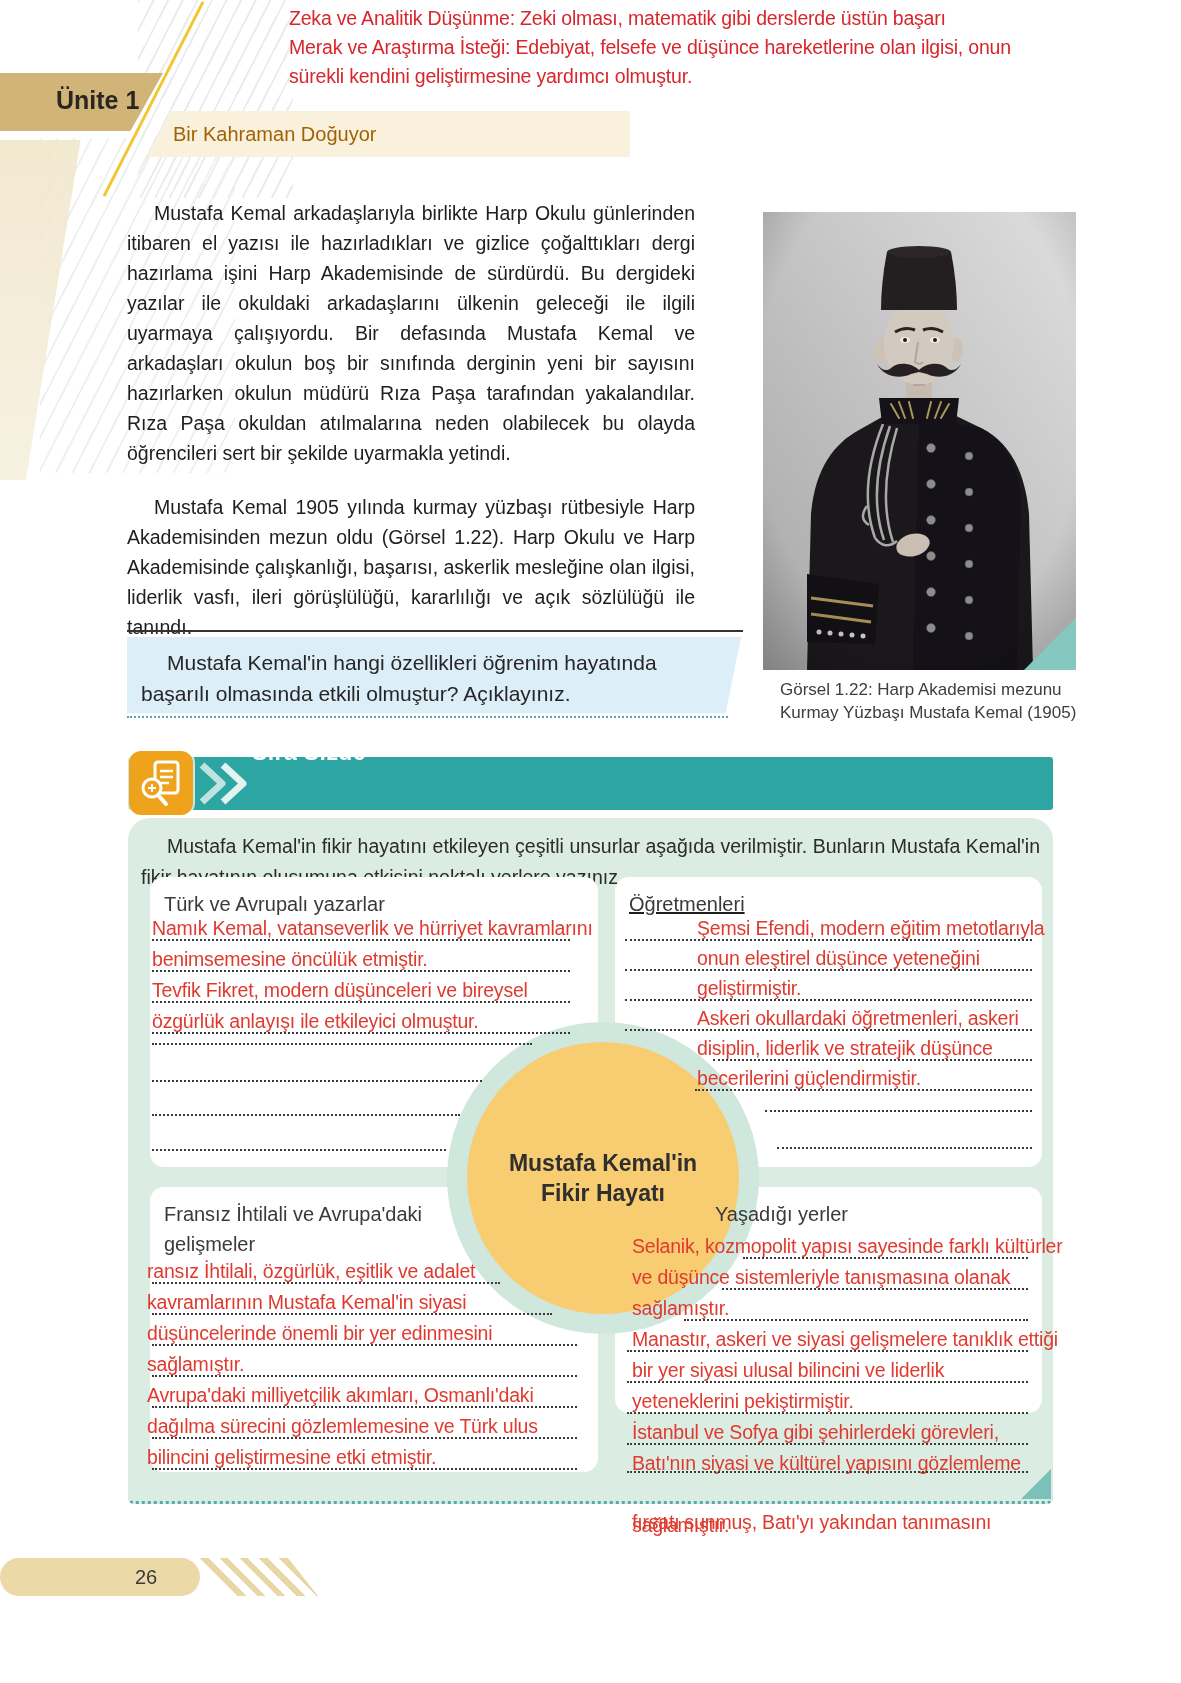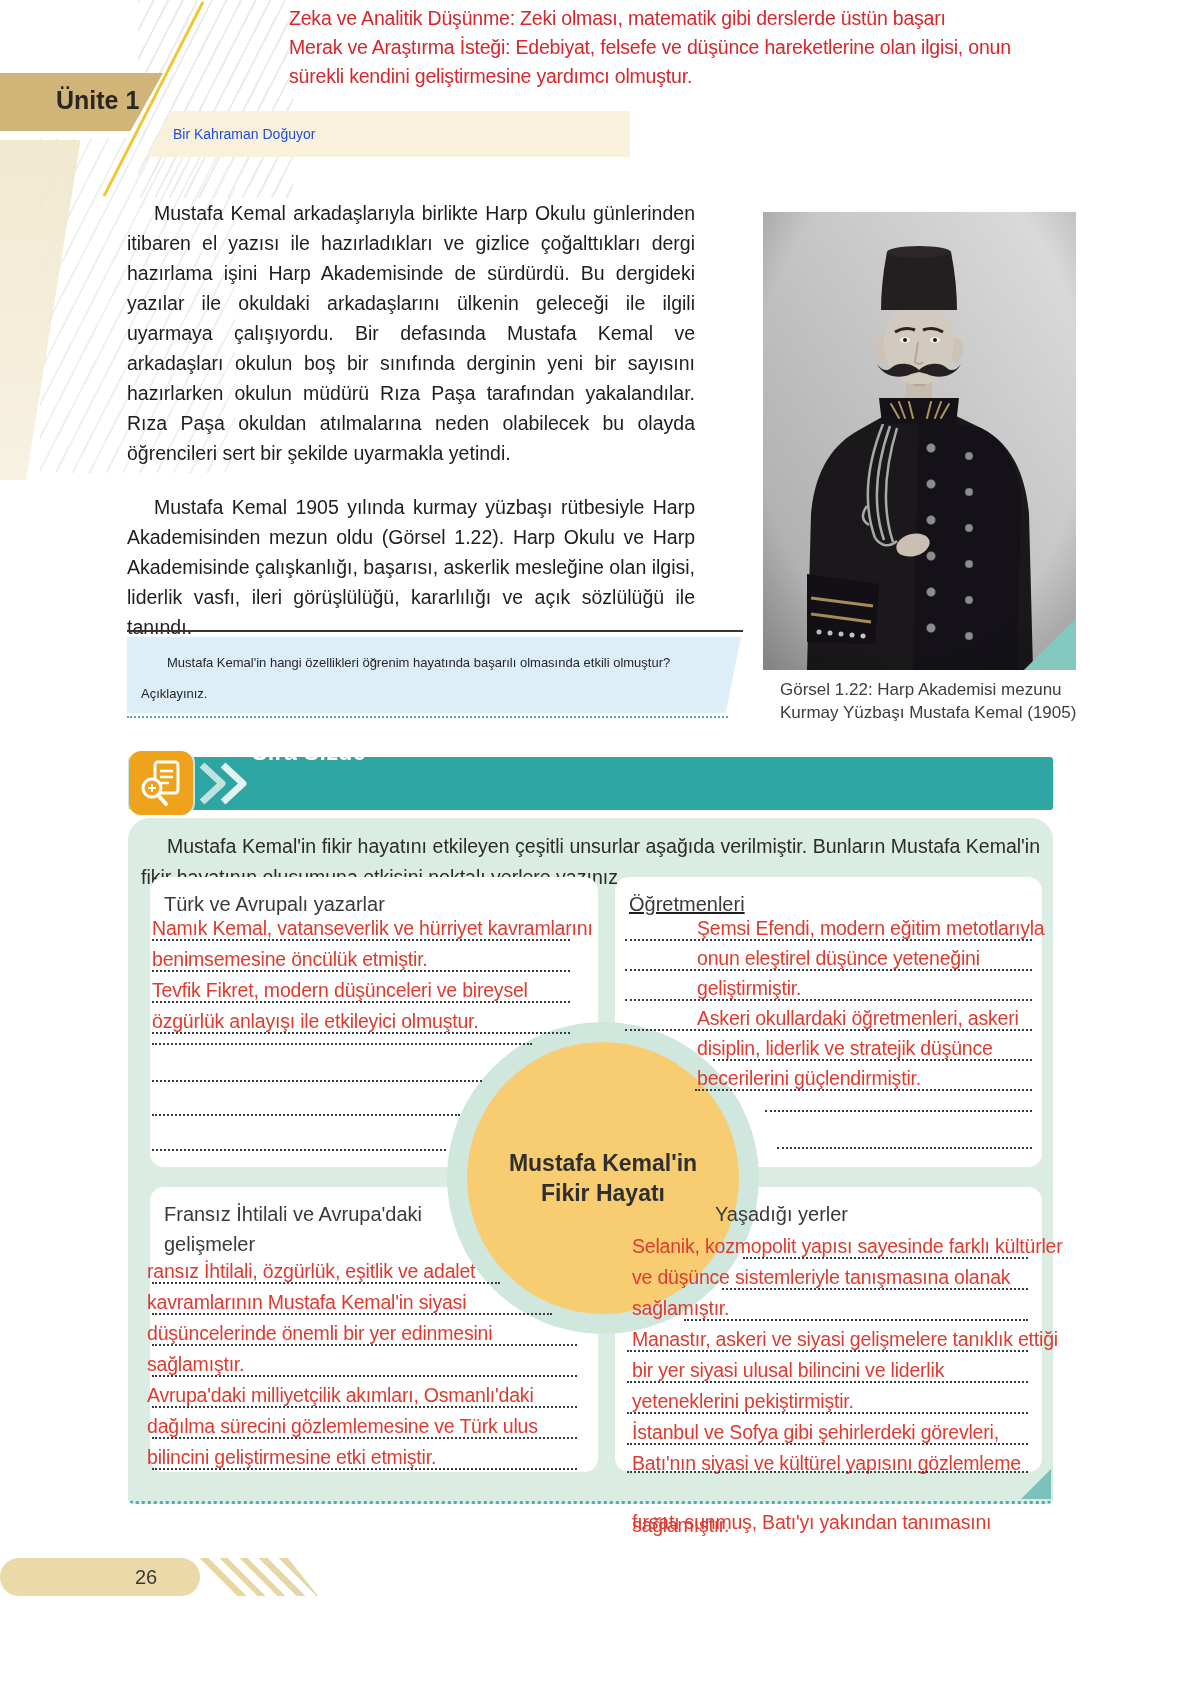--- a/index.html
+++ b/index.html
@@ -13,33 +13,33 @@
   .stripesB{left:40px;top:138px;width:195px;height:335px;
     background:repeating-linear-gradient(117deg,#f0f0f0 0 2px,transparent 2px 15px);}
   .tanWedge{left:0;top:140px;width:130px;height:340px;background:linear-gradient(180deg,#efe5c8,#f6efdd);
     clip-path:polygon(0 0,62% 0,20% 100%,0 100%);opacity:.85;}
   .yellowLine{left:152px;top:-10px;width:3px;height:218px;background:#f3c530;transform:rotate(27deg);}
   .uniteBadge{left:0;top:73px;width:163px;height:58px;background:#d0b478;
     clip-path:polygon(0 0,100% 0,80% 100%,0 100%);}
   .uniteBadge span{display:block;padding:13px 0 0 56px;font-size:25px;font-weight:bold;color:#2b2620;}
   .subtitleBar{left:147px;top:111px;width:483px;height:46px;background:#faf1dd;
     clip-path:polygon(5% 0,100% 0,100% 100%,0 100%);}
-  .subtitleBar span{display:block;padding-left:26px;line-height:46px;font-size:14px;color:#1d4ed8;}
+  .subtitleBar span{display:block;padding-left:26px;line-height:46px;font-size:20px;color:#a16207;}
 
   .topAnnot{left:289px;top:4px;width:800px;font-size:19.5px;line-height:29px;color:#d8262c;
     letter-spacing:-0.2px;}
 
   
   .article{left:127px;top:198px;width:568px;}
   .article p{margin:0 0 24px 0;font-size:19.5px;line-height:30px;text-align:justify;
     text-indent:27px;color:#1e1e1e;}
   .rule{left:127px;top:630px;width:616px;height:0;border-top:2px solid #333;}
   .qbox{left:127px;top:637px;width:614px;height:76px;background:#dceef8;
     clip-path:polygon(0 0,100% 0,97.5% 100%,0 100%);}
-  .qbox div{padding:10px 24px 0 14px;font-size:13px;line-height:31px;text-indent:26px;color:#262626;}
+  .qbox div{padding:10px 24px 0 14px;font-size:21px;line-height:31px;text-indent:26px;color:#262626;}
   .qdot{left:127px;top:716px;width:601px;height:0;border-top:2px dotted #4fa8b0;}
 
   
   .photo{left:763px;top:212px;width:313px;height:458px;}
   .caption{left:763px;top:679px;width:330px;font-size:17px;line-height:22.5px;color:#3d3d3d;margin-left:17px;}
 
   
   .banner{left:128px;top:757px;width:925px;height:53px;background:#2da5a2;border-radius:3px;}
   .bannerBadge{left:129px;top:751px;width:64px;height:64px;background:#efa31d;border-radius:12px;
     box-shadow:0 0 0 2px rgba(255,255,255,.75);display:flex;align-items:center;justify-content:center;}
@@ -265,21 +265,21 @@
         <div class="dot" style="left:2px;top:95px;width:348px;"></div>
         <div class="dot" style="left:2px;top:126px;width:400px;"></div>
         <div class="dot" style="left:2px;top:157px;width:425px;"></div>
         <div class="dot" style="left:2px;top:188px;width:425px;"></div>
         <div class="dot" style="left:2px;top:219px;width:425px;"></div>
         <div class="dot" style="left:2px;top:250px;width:425px;"></div>
         <div class="dot" style="left:2px;top:281px;width:425px;"></div>
       </div>
     </div>
 
-    <div class="abox" style="left:487px;top:369px;width:427px;height:285px;">
+    <div class="abox" style="left:487px;top:369px;width:427px;height:226px;">
       <div class="boxTitle" style="padding-left:100px;">Yaşadığı yerler</div>
       <div class="annot">
         <div class="red" style="left:17px;top:48px;">Selanik, kozmopolit yapısı sayesinde farklı kültürler</div>
         <div class="red" style="left:17px;top:79px;">ve düşünce sistemleriyle tanışmasına olanak</div>
         <div class="red" style="left:17px;top:110px;">sağlamıştır.</div>
         <div class="red" style="left:17px;top:141px;">Manastır, askeri ve siyasi gelişmelere tanıklık ettiği</div>
         <div class="red" style="left:17px;top:172px;">bir yer siyasi ulusal bilincini ve liderlik</div>
         <div class="red" style="left:17px;top:203px;">yeteneklerini pekiştirmiştir.</div>
         <div class="red" style="left:17px;top:234px;">İstanbul ve Sofya gibi şehirlerdeki görevleri,</div>
         <div class="red" style="left:17px;top:265px;">Batı'nın siyasi ve kültürel yapısını gözlemleme</div>

